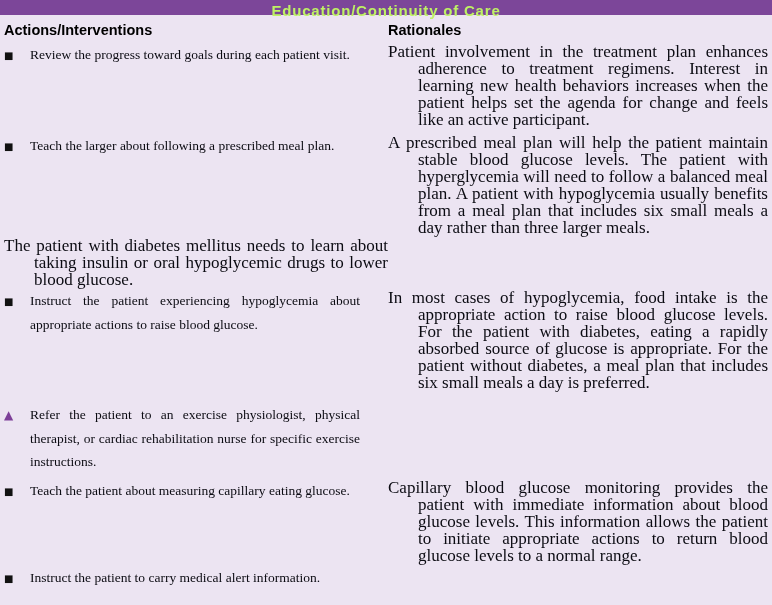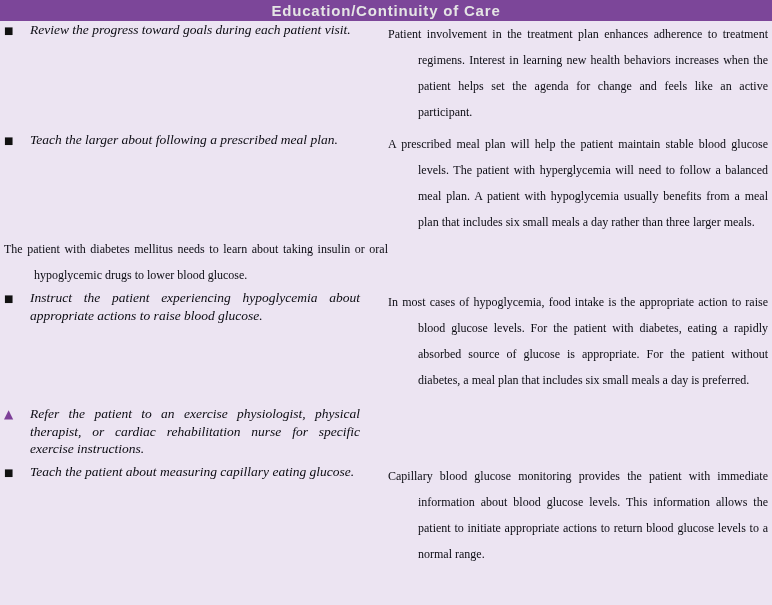--- a/index.html
+++ b/index.html
@@ -8,22 +8,22 @@
     height: 605px;
     background: #ece4f2;
     font-family: "Liberation Serif", serif;
     color: #0b0b12;
     overflow: hidden;
   }
   .page { width: 772px; height: 605px; }
 
   .title-bar {
     background: #7c4699;
-    color: #e5e5e5;
-    height: 21px;
+    color: #bef264;
+    height: 15px;
     line-height: 21px;
     text-align: center;
     font-family: "Liberation Sans", sans-serif;
     font-weight: bold;
     font-size: 15px;
     letter-spacing: 0.8px;
   }
 
   .grid2 {
     display: grid;
@@ -44,49 +44,52 @@
   .row { margin-bottom: 6px; }
   .row.tight { margin-bottom: 1px; }
   .row.snug  { margin-bottom: 2px; }
 
   .action {
     padding-left: 26px;
     padding-right: 28px;
     text-indent: -26px;
     text-align: justify;
     font-size: 13.5px;
-    line-height: 17px;
-    font-style: italic;
+    line-height: 23px;
   }
   .bullet {
     display: inline-block;
     width: 26px;
     text-indent: 0;
     font-family: "DejaVu Sans", sans-serif;
   }
   .bullet.square { color: #111111; font-size: 10px; }
   .bullet.triangle { color: #7d3f98; font-size: 12px; }
 
   .rationale {
     padding-left: 30px;
     text-indent: -30px;
     text-align: justify;
-    font-size: 12px;
-    line-height: 26px;
+    font-size: 17px;
+    line-height: 17px;
   }
 </style>
 </head>
 <body>
 
 <div class="page">
 
   <div class="title-bar">
     <span>Education/Continuity of Care</span>
   </div>
 
+  <div class="grid2 col-headers">
+    <div class="col-h">Actions/Interventions</div>
+    <div class="col-h">Rationales</div>
+  </div>
 
   <div class="grid2 row">
     <div class="action"><span class="bullet square">■</span><span>Review the progress toward goals during each patient visit.</span></div>
     <div class="rationale">Patient involvement in the treatment plan enhances adherence to treatment regimens. Interest in learning new health behaviors increases when the patient helps set the agenda for change and feels like an active participant.</div>
   </div>
 
   <div class="grid2 row tight">
     <div class="action"><span class="bullet square">■</span><span>Teach the larger about following a prescribed meal plan.</span></div>
     <div class="rationale">A prescribed meal plan will help the patient maintain stable blood glucose levels. The patient with hyperglycemia will need to follow a balanced meal plan. A patient with hypoglycemia usually benefits from a meal plan that includes six small meals a day rather than three larger meals.</div>
   </div>
@@ -106,15 +109,16 @@
   <div class="grid2 row">
     <div class="action"><span class="bullet triangle">▲</span><span>Refer the patient to an exercise physiologist, physical therapist, or cardiac rehabilitation nurse for specific exercise instructions.</span></div>
   </div>
 
   <div class="grid2 row snug">
     <div class="action"><span class="bullet square">■</span><span>Teach the patient about measuring capillary eating glucose.</span></div>
     <div class="rationale">Capillary blood glucose monitoring provides the patient with immediate information about blood glucose levels. This information allows the patient to initiate appropriate actions to return blood glucose levels to a normal range.</div>
   </div>
 
   <div class="grid2 row">
+    <div class="action"><span class="bullet square">■</span><span>Instruct the patient to carry medical alert information.</span></div>
   </div>
 
 </div>
 
 </body></html>

